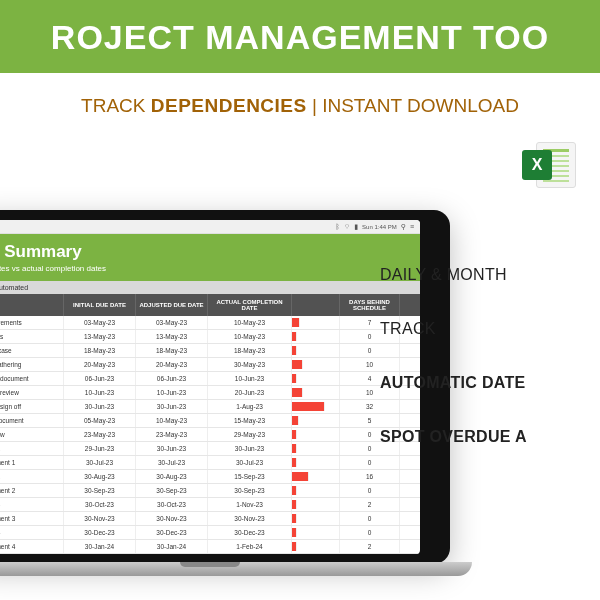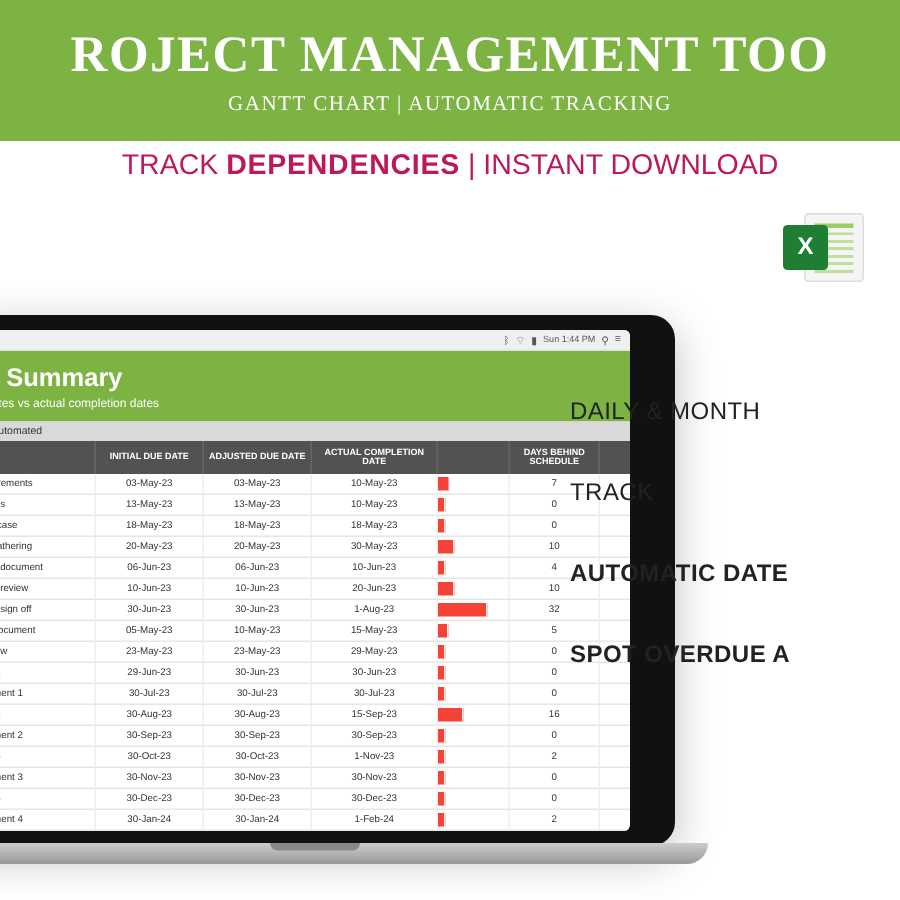--- a/index.html
+++ b/index.html
@@ -1,22 +1,22 @@
 <!DOCTYPE html>
 <html><head>
 <meta charset="utf-8">
 <style>
   * { margin: 0; padding: 0; box-sizing: border-box; }
   body { font-family: Arial, Helvetica, sans-serif; background: #fff; width: 600px; height: 600px; overflow: hidden; position: relative; }
 
-  .banner { background: #7cb342; color: #fff; padding: 18px 0 16px; text-align: center; font-family: Liberation Serif, serif; }
+  .banner { background: #7cb342; color: #fff; padding: 18px 0 16px; text-align: center; }
   .banner-title { font-size: 34px; font-weight: 700; letter-spacing: 1px; }
   .banner-sub { font-size: 14px; letter-spacing: 1px; margin-top: 6px; font-weight: 500; }
 
-  .tagline { text-align: center; margin-top: 6px; font-size: 19px; color: #be185d; }
+  .tagline { text-align: center; margin-top: 22px; font-size: 19px; color: #a16207; }
   .tagline .d1 { font-weight: 400; }
   .tagline .d2 { font-weight: 800; letter-spacing: 0.5px; }
   .tagline .d3 { font-weight: 400; }
 
   .excel-icon { position: absolute; top: 138px; right: 24px; width: 54px; height: 54px; }
   .excel-icon .sheet { position: absolute; right: 0; top: 4px; width: 40px; height: 46px; background: #f5f5f5; border: 1px solid #ddd; border-radius: 3px; }
   .excel-icon .sheet::before, .excel-icon .sheet::after { content: ""; position: absolute; background: #9ccc65; }
   .excel-icon .sheet::before { top: 6px; left: 6px; right: 6px; height: 3px; }
   .excel-icon .sheet::after { top: 12px; left: 6px; right: 6px; height: 28px; background: repeating-linear-gradient(#bde09a, #bde09a 2px, #f5f5f5 2px, #f5f5f5 5px); }
   .excel-icon .badge { position: absolute; left: 0; top: 12px; width: 30px; height: 30px; background: #1e7e34; border-radius: 3px; color: #fff; font-weight: 700; font-size: 16px; display: flex; align-items: center; justify-content: center; }
@@ -60,21 +60,20 @@
 
   .features { position: absolute; right: -20px; top: 230px; width: 240px; }
   .feat { color: #222; font-size: 16px; margin: 36px 0; letter-spacing: 0.3px; white-space: nowrap; }
   .feat.bold { font-weight: 700; }
 </style>
 </head>
 <body>
 
 <div class="banner">
   <div class="banner-title">ROJECT MANAGEMENT TOO</div>
-  <div class="banner-sub">GANTT CHART | AUTOMATIC TRACKING</div>
 </div>
 
 <div class="tagline">
   <span class="d1">TRACK </span><span class="d2">DEPENDENCIES</span><span class="d3"> | INSTANT DOWNLOAD</span>
 </div>
 
 <div class="excel-icon">
   <div class="sheet"></div>
   <div class="badge">X</div>
 </div>

